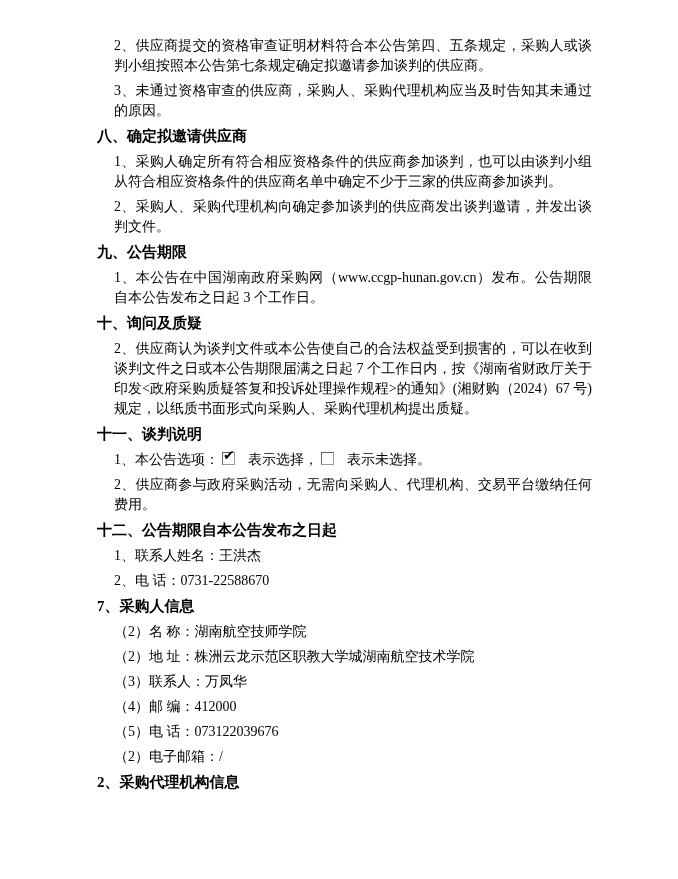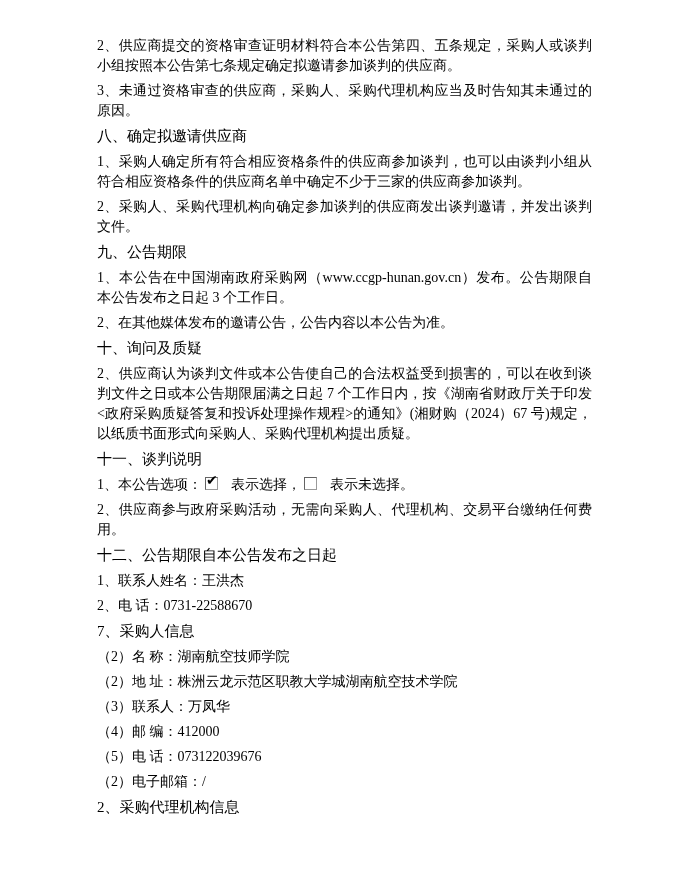--- a/index.html
+++ b/index.html
@@ -8,22 +8,22 @@
     height:879px;
     box-sizing:border-box;
     padding:36px 86px 0 97px;
     background:#ffffff;
     color:#000000;
     font-family:"Liberation Serif","DejaVu Serif",serif;
     font-size:14px;
     line-height:20px;
     overflow:hidden;
   }
-  .para{margin:0 0 5px 0;text-align:justify;}
-  .heading{font-size:15px;font-weight:normal;margin:3px 0 6px 0;line-height:20px;}
+  .para{margin:0 0 5px 17px;text-align:justify;}
+  .heading{font-size:15px;font-weight:bold;margin:3px 0 6px 0;line-height:20px;}
   .cb{
     display:inline-block;
     width:13px;height:13px;
     box-sizing:border-box;
     background:#ffffff;
     border:1px solid #9a9a9a;
     border-top-color:#636363;
     border-left-color:#636363;
     vertical-align:-1px;
     position:relative;
@@ -43,21 +43,20 @@
 
   <p class="para">2、供应商提交的资格审查证明材料符合本公告第四、五条规定，采购人或谈判小组按照本公告第七条规定确定拟邀请参加谈判的供应商。</p>
   <p class="para">3、未通过资格审查的供应商，采购人、采购代理机构应当及时告知其未通过的原因。</p>
 
   <p class="heading">八、确定拟邀请供应商</p>
   <p class="para">1、采购人确定所有符合相应资格条件的供应商参加谈判，也可以由谈判小组从符合相应资格条件的供应商名单中确定不少于三家的供应商参加谈判。</p>
   <p class="para">2、采购人、采购代理机构向确定参加谈判的供应商发出谈判邀请，并发出谈判文件。</p>
 
   <p class="heading">九、公告期限</p>
   <p class="para">1、本公告在中国湖南政府采购网（www.ccgp-hunan.gov.cn）发布。公告期限自本公告发布之日起 3 个工作日。</p>
-  <p class="para">2、在其他媒体发布的邀请公告，公告内容以本公告为准。</p>
 
   <p class="heading">十、询问及质疑</p>
   <p class="para">2、供应商认为谈判文件或本公告使自己的合法权益受到损害的，可以在收到谈判文件之日或本公告期限届满之日起 7 个工作日内，按《湖南省财政厅关于印发&lt;政府采购质疑答复和投诉处理操作规程&gt;的通知》(湘财购（2024）67 号)规定，以纸质书面形式向采购人、采购代理机构提出质疑。</p>
 
   <p class="heading">十一、谈判说明</p>
 
   <p class="para">
     <span>1、本公告选项：</span><span class="cb"><span class="mark">✔</span></span><span>表示选择，</span><span class="cb"></span><span>表示未选择。</span>
   </p>
 

